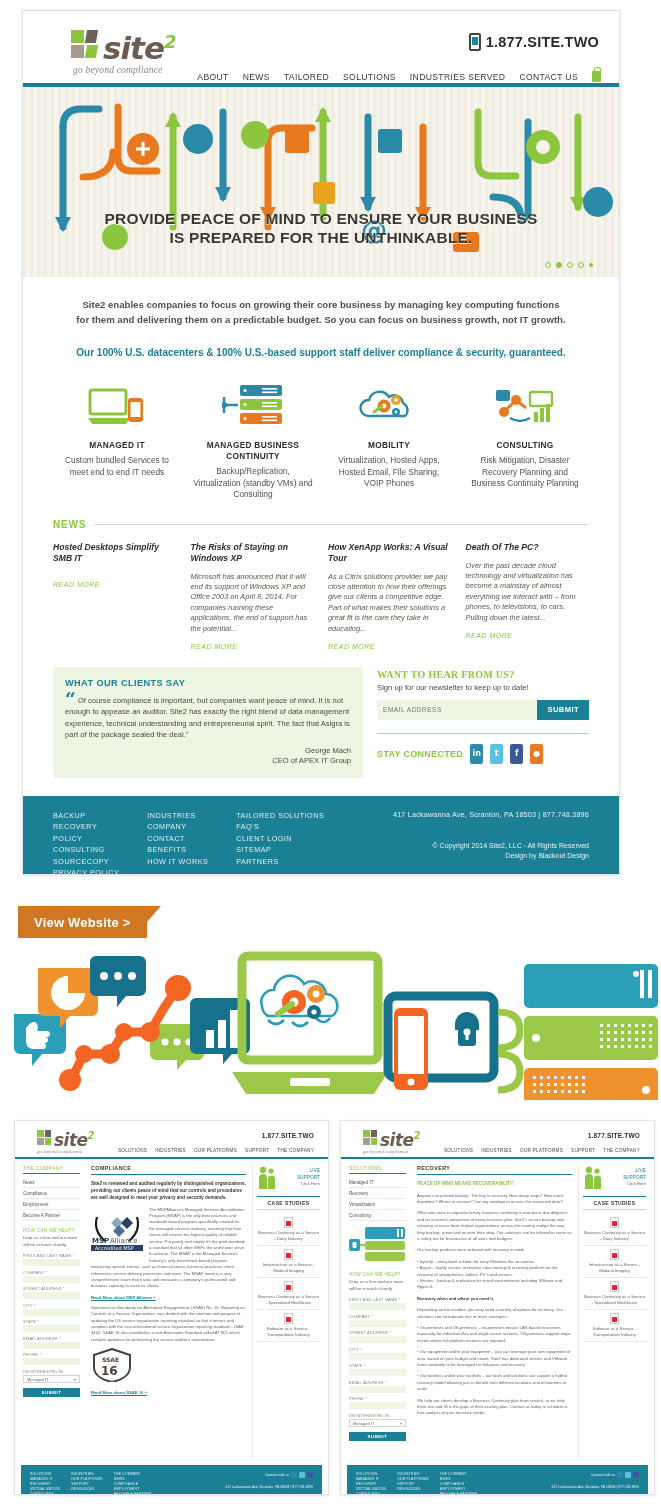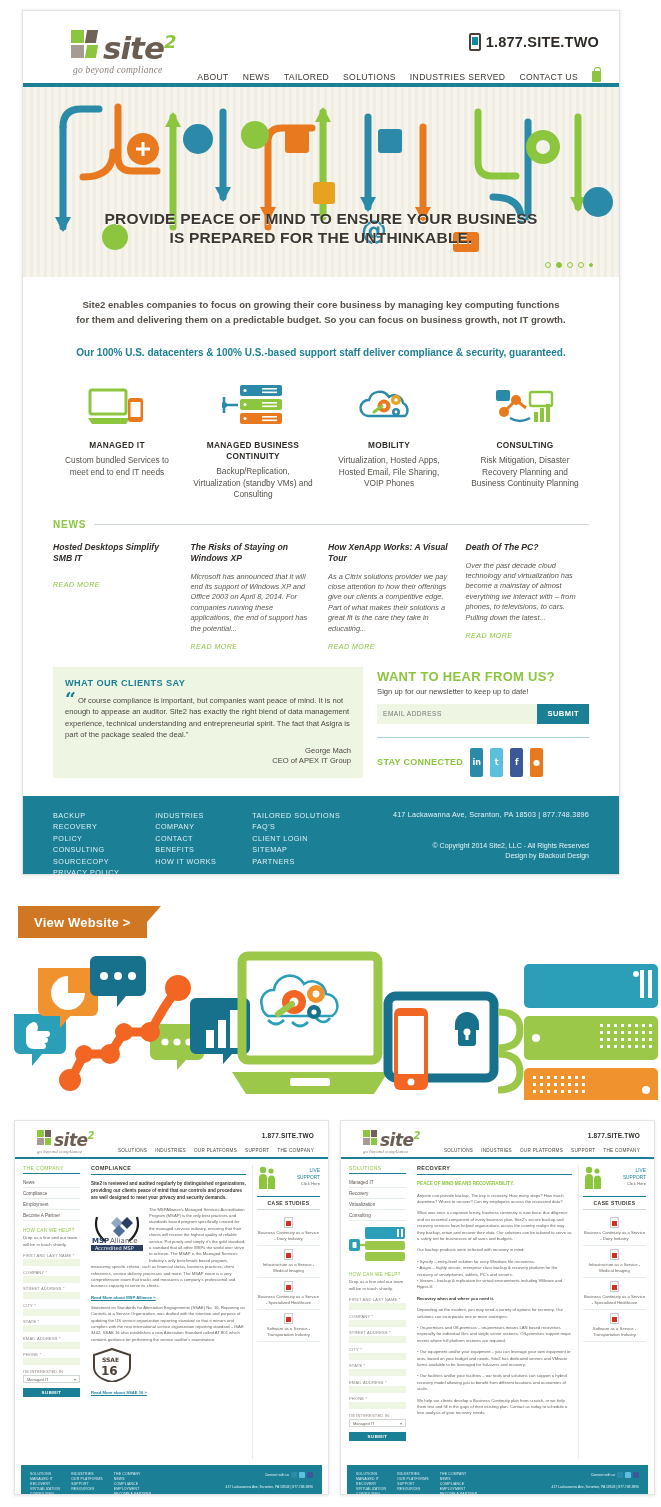--- a/index.html
+++ b/index.html
@@ -84,36 +84,36 @@
   .news-col .rm { display:inline-block; margin-top:9px; font-size:7px; color:#8cc63f; letter-spacing:.5px; text-decoration:none; }
 
   
   .bot-row { display:flex; gap:14px; padding:14px 30px 18px; align-items:flex-start; }
   .quote-box { flex:1.35; background:#eef5e3; padding:11px 12px 12px; }
   .quote-box h5 { font-size:9.2px; font-weight:bold; color:#1b7f96; letter-spacing:.4px; margin-bottom:7px; }
   .qmark { font-family:"DejaVu Serif", serif; font-size:19px; color:#1b7f96; font-weight:bold; line-height:0; vertical-align:-3px; margin-right:2px; }
   .quote-box p { font-size:7.6px; color:#4c4842; line-height:11.4px; }
   .quote-attr { text-align:right; font-size:7.6px; color:#4c4842; line-height:10px; margin-top:5px; }
   .news-box { flex:1; padding-top:2px; }
-  .news-box h5 { font-size:13px; font-weight:bold; color:#8cc63f; letter-spacing:.3px; }
+  .news-box h5 { font-size:10px; font-weight:bold; color:#8cc63f; letter-spacing:.3px;font-family:Liberation Serif, serif; }
   .news-box .sub { font-size:7.6px; color:#4c4842; margin:3px 0 8px; }
   .signup { display:flex; height:20px; }
   .signup input { flex:1; border:none; background:#eef5e3; font-size:6.5px; color:#9aa08f;
     padding:0 6px; letter-spacing:.5px; font-family:"Liberation Sans", sans-serif; }
   .signup button { background:#1b7f96; color:#fff; border:none; font-size:7.6px; font-weight:bold;
     padding:0 10px; letter-spacing:.4px; cursor:pointer; font-family:"Liberation Sans", sans-serif; }
   .nb-rule { height:1px; background:#a8cfd9; margin:13px 0 10px; }
   .stay { display:flex; align-items:center; gap:7px; }
   .stay b { font-size:9px; font-weight:bold; color:#8cc63f; letter-spacing:.3px; }
-  .sico { width:13px;height:29px;border-radius:2px; color:#fff; font-size:8px; font-weight:bold;
+  .sico { width:13px;height:20px;border-radius:2px; color:#fff; font-size:8px; font-weight:bold;
     display:flex;align-items:center;justify-content:center; font-family:"DejaVu Sans", sans-serif; }
 
   
   .site-footer { background:#1b7f96; color:#fff; padding:14px 30px 22px; display:flex; }
-  .ft-cols { display:flex; gap:36px; flex:1; }
+  .ft-cols { display:flex; gap:28px; flex:1; }
   .ft-col a { display:block; font-size:7.2px; color:#dff0f5; text-decoration:none; letter-spacing:.5px; line-height:11.5px; }
   .ft-right { text-align:right; }
   .ft-right .addr { font-size:7.2px; color:#e6f3f7; letter-spacing:.2px; }
   .ft-right .copy { font-size:7px; color:#e6f3f7; margin-top:22px; line-height:10px; }
 
   
   .view-btn { position:absolute; left:18px; top:906px; height:32px; background:#cf7722;
     display:flex; align-items:center; padding:0 16px; color:#fff; font-size:13px; font-weight:bold;
     letter-spacing:.2px; cursor:pointer; }
   .view-btn:after { content:""; position:absolute; right:-0px; top:0;

